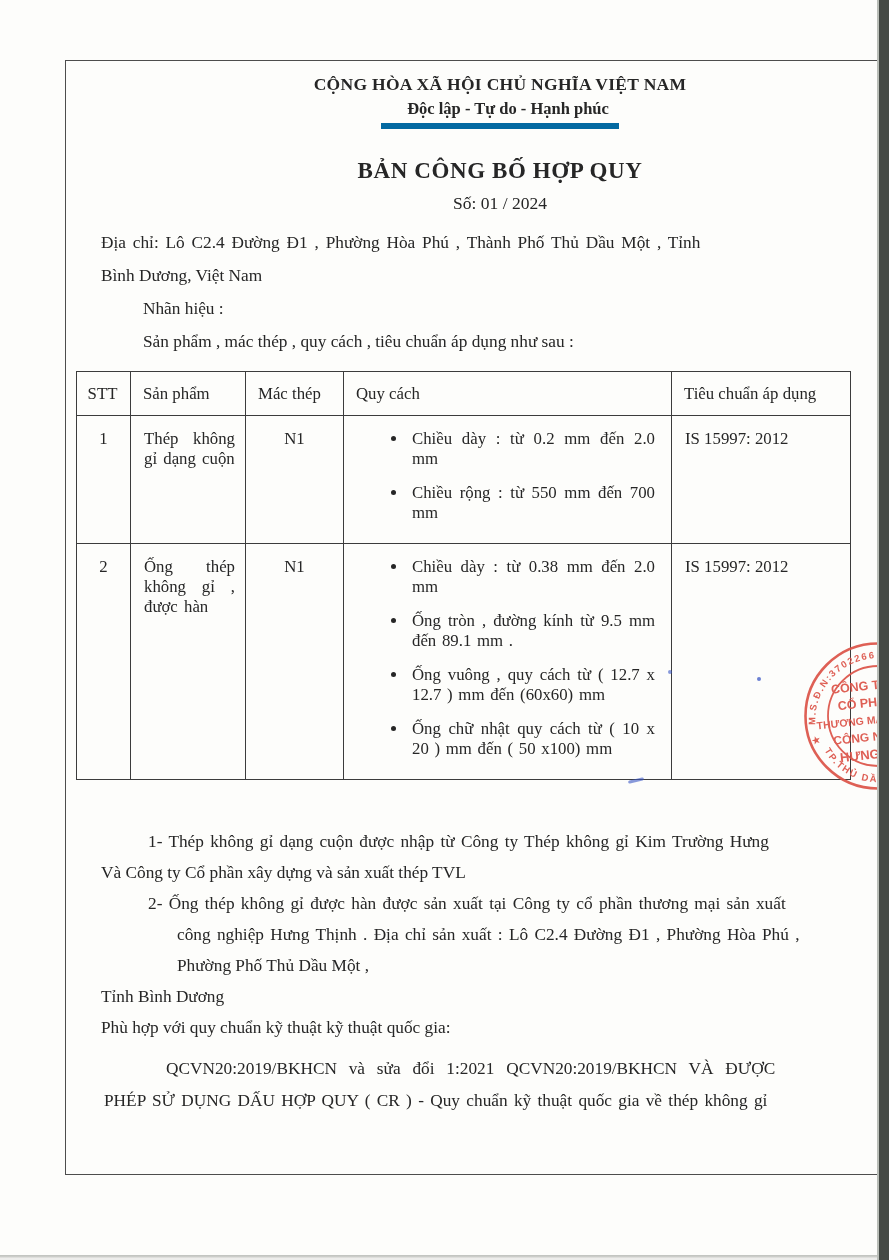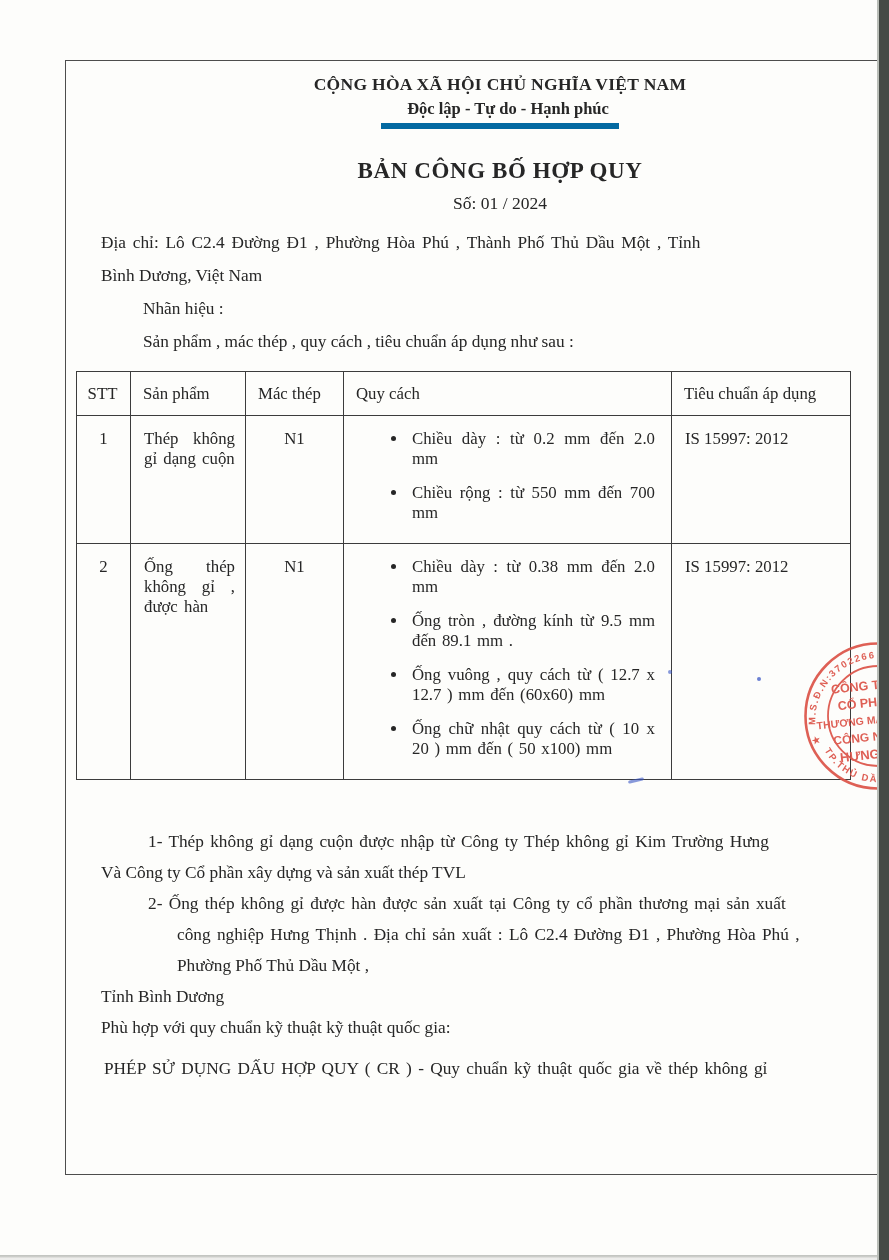--- a/index.html
+++ b/index.html
@@ -143,20 +143,21 @@
       <p class="n-first fill1">1-  Thép không gỉ dạng cuộn được nhập từ Công ty Thép không gỉ Kim Trường Hưng</p>
       <p>Và Công ty Cổ phần xây dựng và sản xuất thép TVL</p>
       <p class="n-first fill1">2-  Ống thép không gỉ được hàn được sản xuất tại Công ty cổ phần thương mại sản xuất</p>
       <p class="n-hang2 fill1">công nghiệp Hưng Thịnh . Địa chỉ sản xuất : Lô C2.4 Đường Đ1 , Phường Hòa Phú ,</p>
       <p class="n-hang2">Phường Phố Thủ Dầu Một ,</p>
       <p>Tỉnh Bình Dương</p>
       <p>Phù hợp với quy chuẩn kỹ thuật kỹ thuật quốc gia:</p>
     </div>
 
     <div class="regpara">
+      <p class="reg-l1">QCVN20:2019/BKHCN  và  sửa  đổi  1:2021  QCVN20:2019/BKHCN  VÀ  ĐƯỢC</p>
       <p class="reg-l2">PHÉP SỬ DỤNG DẤU HỢP QUY ( CR ) -  Quy chuẩn kỹ thuật quốc gia về thép không gỉ</p>
     </div>
 
   </div>
 
   <svg class="stamp" width="156" height="156" viewBox="0 0 156 156">
     <defs>
       <path id="arcTop" d="M 16,93 A 62.8,62.8 0 1 1 140,93" fill="none"></path>
       <path id="arcBottom" d="M 21,105 A 61,61 0 0 0 135,105" fill="none"></path>
     </defs>

